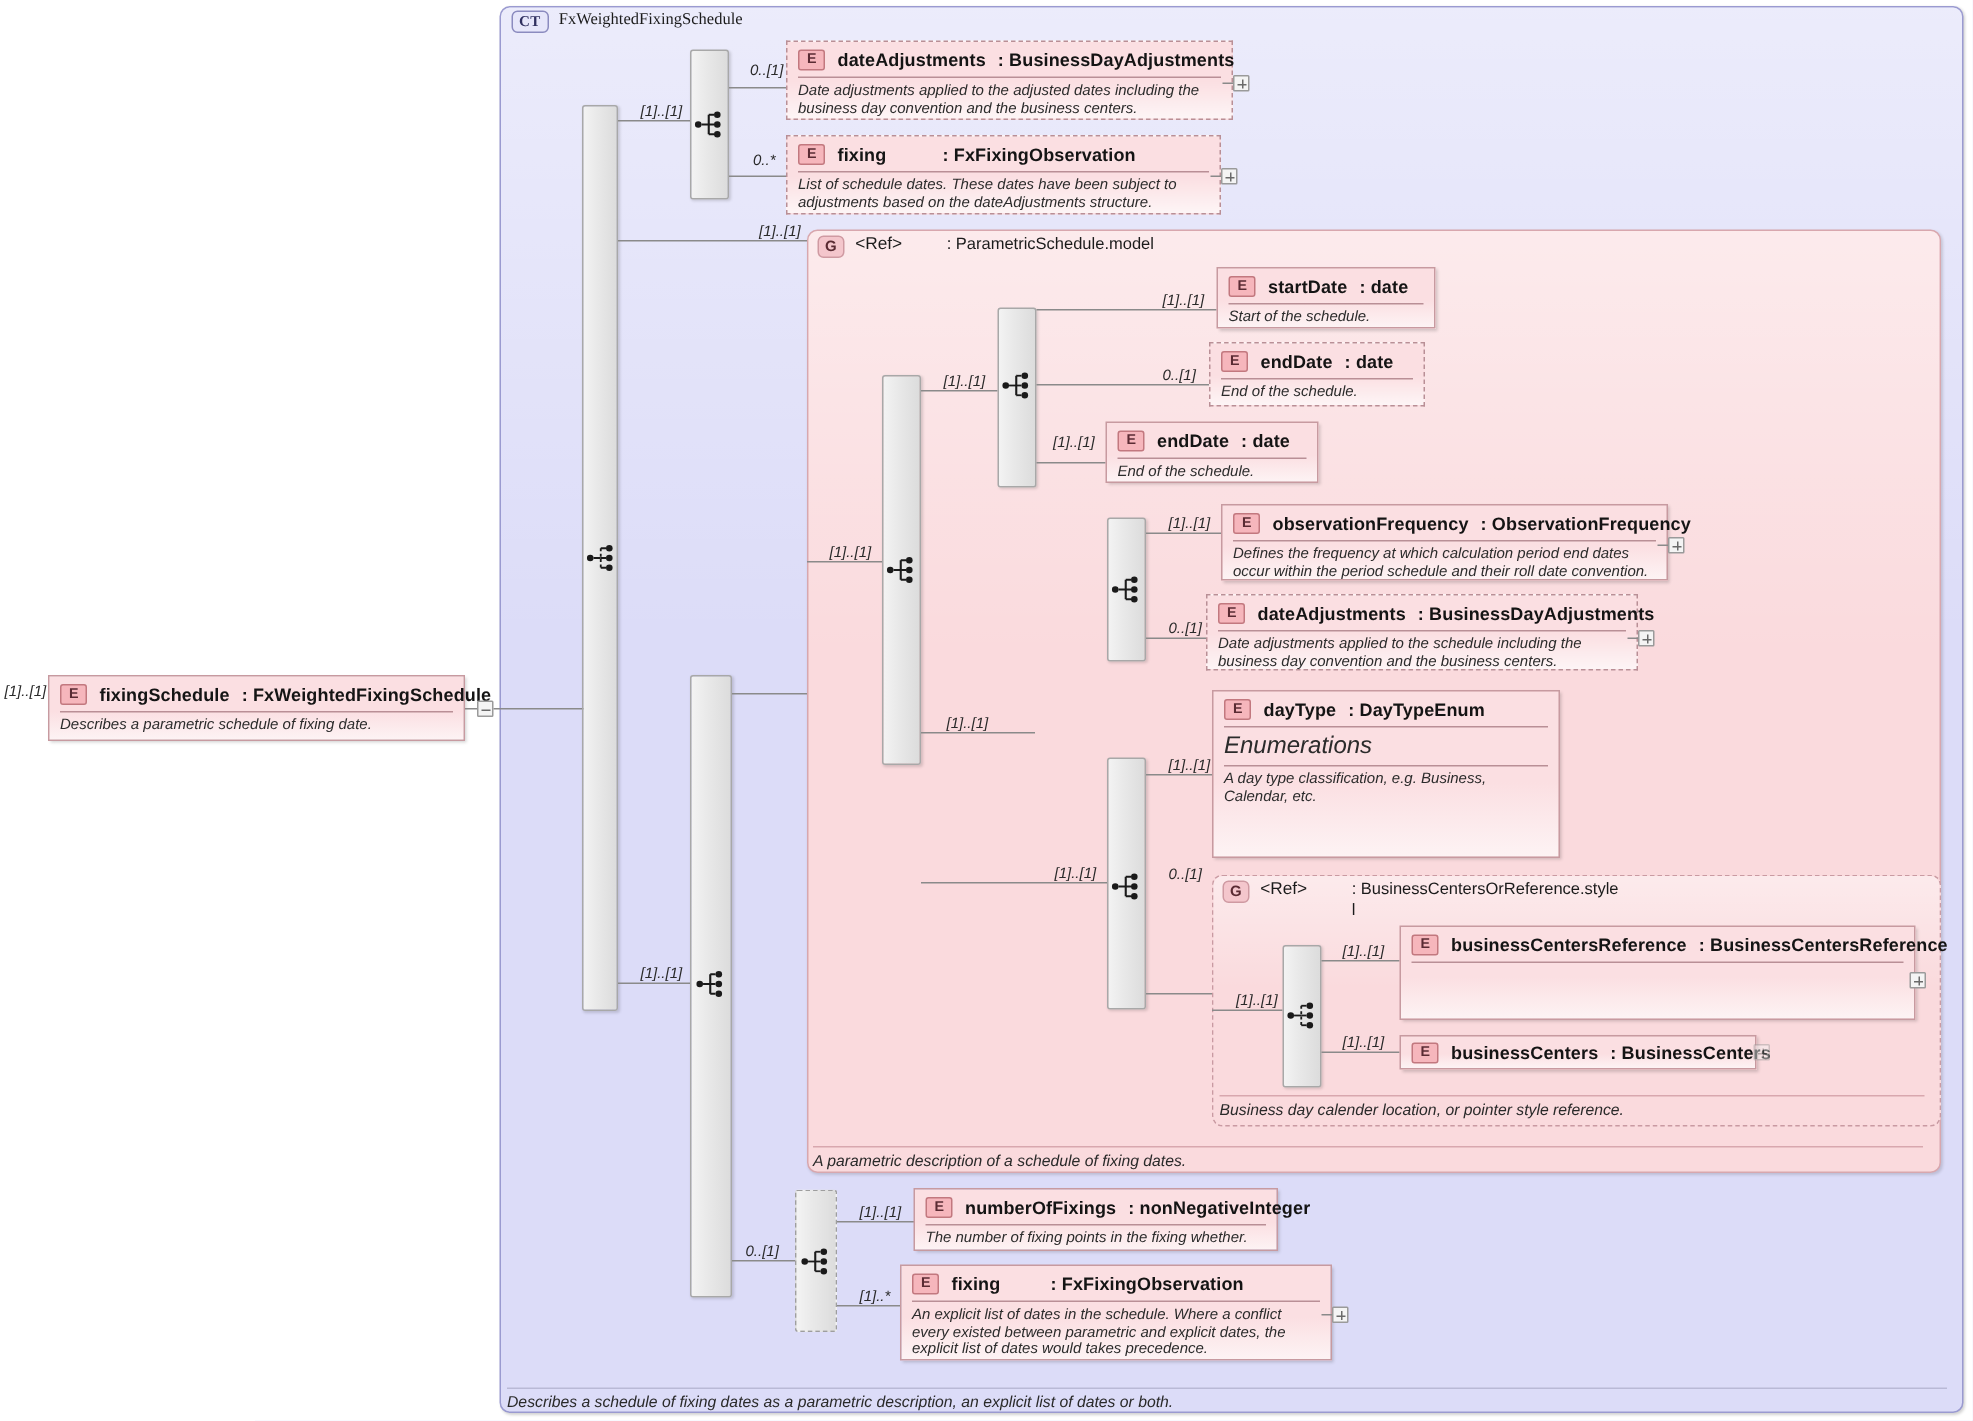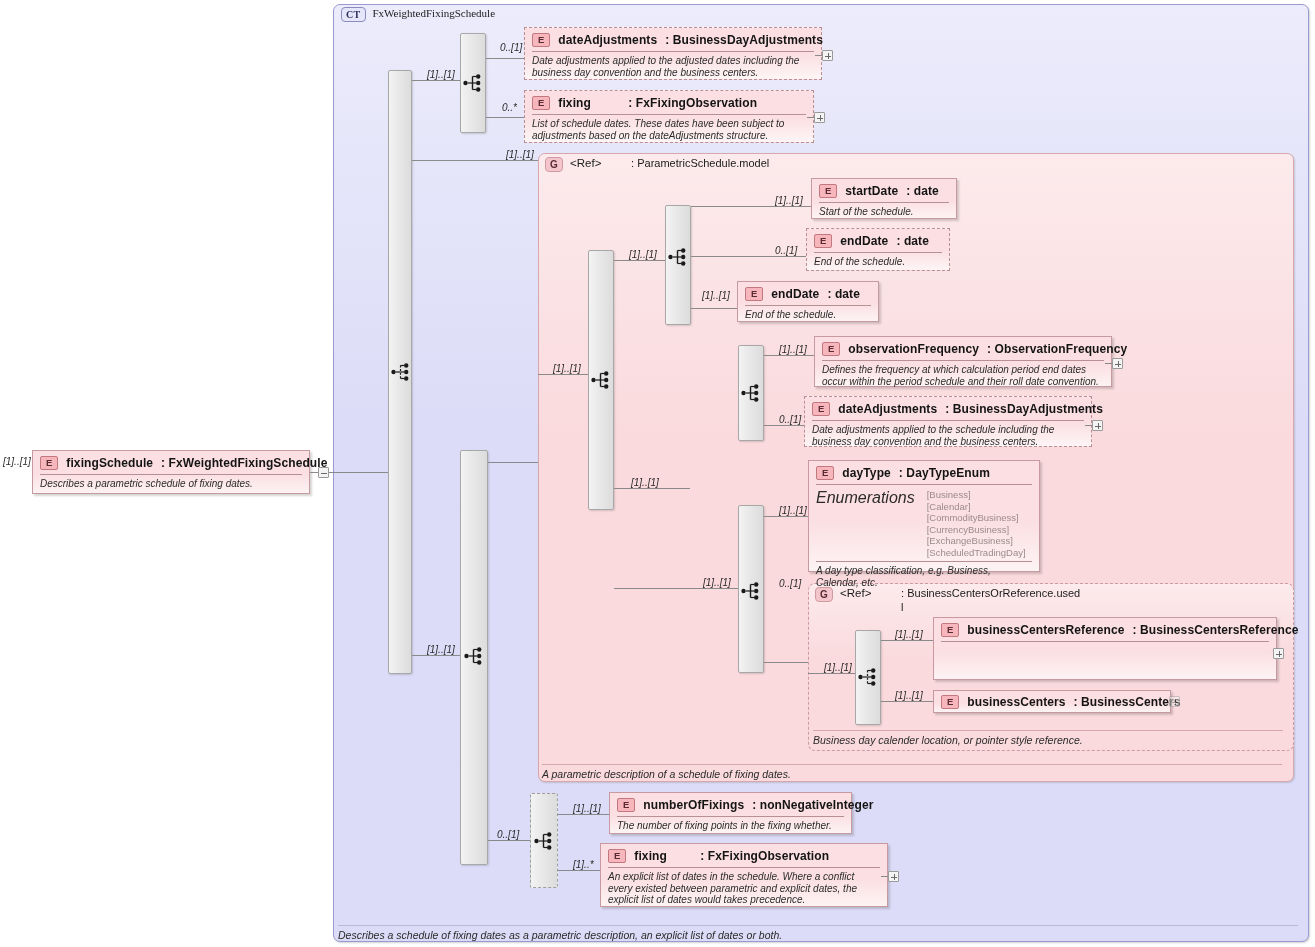--- a/index.html
+++ b/index.html
@@ -225,41 +225,41 @@
   <div class="panel-head" style="left:545px;top:157px;">
     <span class="badge badge-g">G</span>
     <span class="panel-reftag" style="width:54px;display:inline-block;">&lt;Ref&gt;</span>
     <span class="panel-title">: ParametricSchedule.model</span>
   </div>
 
   <div class="panel-head" style="left:815px;top:587px;">
     <span class="badge badge-g">G</span>
     <span class="panel-reftag" style="width:54px;display:inline-block;">&lt;Ref&gt;</span>
     <span>
-      <span class="panel-title" style="display:block;">: BusinessCentersOrReference.used</span>
+      <span class="panel-title" style="display:block;">: BusinessCentersOrReference.style</span>
       <span class="panel-title" style="display:block;margin-top:1px;">l</span>
     </span>
   </div>
 
   <div class="panel-foot pink" style="left:813px;top:730px;width:470px;">Business day calender location, or pointer style reference.</div>
 
   <div class="panel-foot pink" style="left:542px;top:764px;width:740px;">A parametric description of a schedule of fixing dates.</div>
 
   <div class="panel-foot" style="left:338px;top:925px;width:960px;">Describes a schedule of fixing dates as a parametric description, an explicit list of dates or both.</div>
 
   <div class="rootcard" style="left:3px;top:456px;">[1]..[1]</div>
 
   <div class="ebox" style="left:32px;top:450px;width:278px;height:44px;">
     <div class="ebox-head">
       <span class="badge-e">E</span>
       <span class="ename">fixingSchedule</span>
       <span class="etype">: FxWeightedFixingSchedule</span>
     </div>
     <div class="ebox-sep"></div>
-    <div class="ebox-doc">Describes a parametric schedule of fixing dates.</div>
+    <div class="ebox-doc">Describes a parametric schedule of fixing date.</div>
   </div>
 
   <div class="hline" style="left:310px;top:472px;width:8px;"></div>
   <div class="pmbox" style="left:318px;top:467px;"></div>
   <div class="hline" style="left:329px;top:472px;width:71px;"></div>
 
   <div class="compbar" style="left:388px;top:70px;width:24px;height:604px;"></div>
   <svg class="glyph" style="left:391px;top:361px;" width="22" height="22" viewBox="0 0 22 22">
     <circle cx="2.5" cy="11" r="2.2" fill="#1a1a1a"></circle>
     <path d="M4.7 11 H9.5" stroke="#1a1a1a" stroke-width="1.2" fill="none"></path>
@@ -458,28 +458,20 @@
   <div class="card" style="left:779px;top:505px;">[1]..[1]</div>
   <div class="ebox" style="left:808px;top:460px;width:232px;height:112px;">
     <div class="ebox-head">
       <span class="badge-e">E</span>
       <span class="ename">dayType</span>
       <span class="etype">: DayTypeEnum</span>
     </div>
     <div class="ebox-sep"></div>
     <div class="enum-wrap">
       <span class="enum-label">Enumerations</span>
-      <span class="enum-list">
-          <div>[Business]</div>
-          <div>[Calendar]</div>
-          <div>[CommodityBusiness]</div>
-          <div>[CurrencyBusiness]</div>
-          <div>[ExchangeBusiness]</div>
-          <div>[ScheduledTradingDay]</div>
-        </span>
     </div>
     <div class="ebox-sep"></div>
     <div class="ebox-doc">A day type classification, e.g. Business, Calendar, etc.</div>
   </div>
 
   <div class="hline" style="left:764px;top:662px;width:44px;"></div>
   <div class="card" style="left:779px;top:578px;">0..[1]</div>
 
   <div class="hline" style="left:808px;top:673px;width:47px;"></div>
   <div class="card" style="left:824px;top:662px;">[1]..[1]</div>

